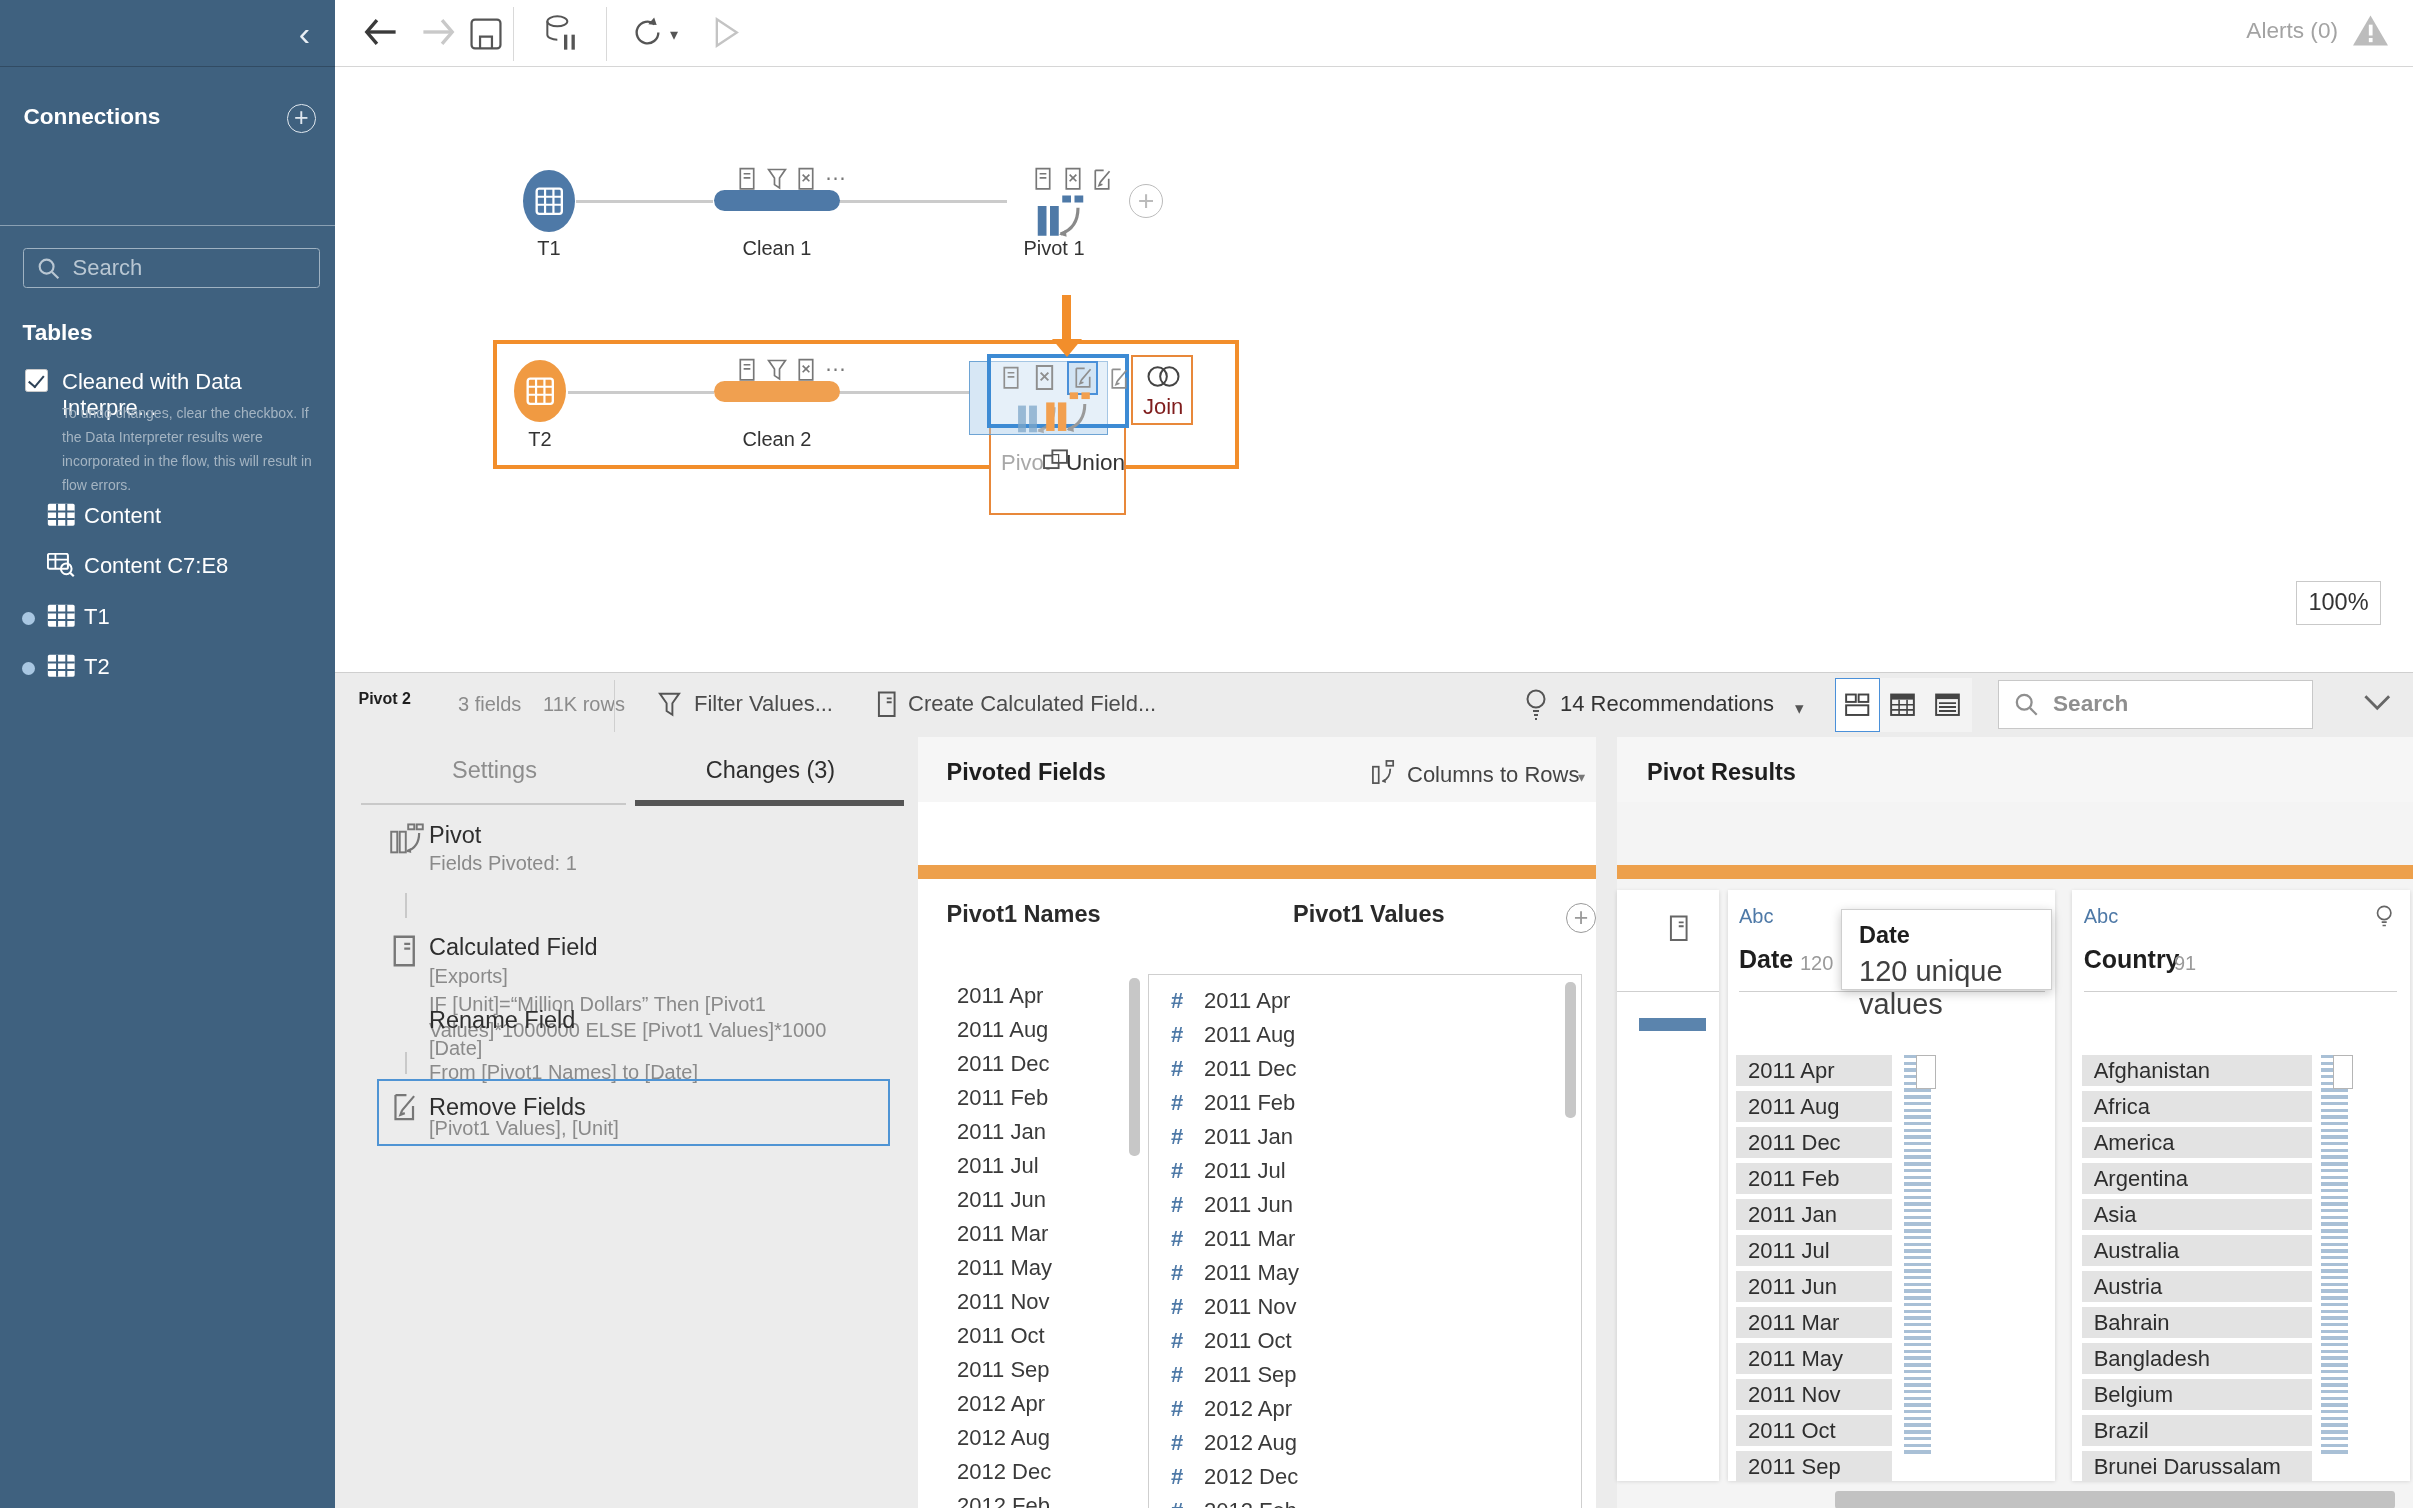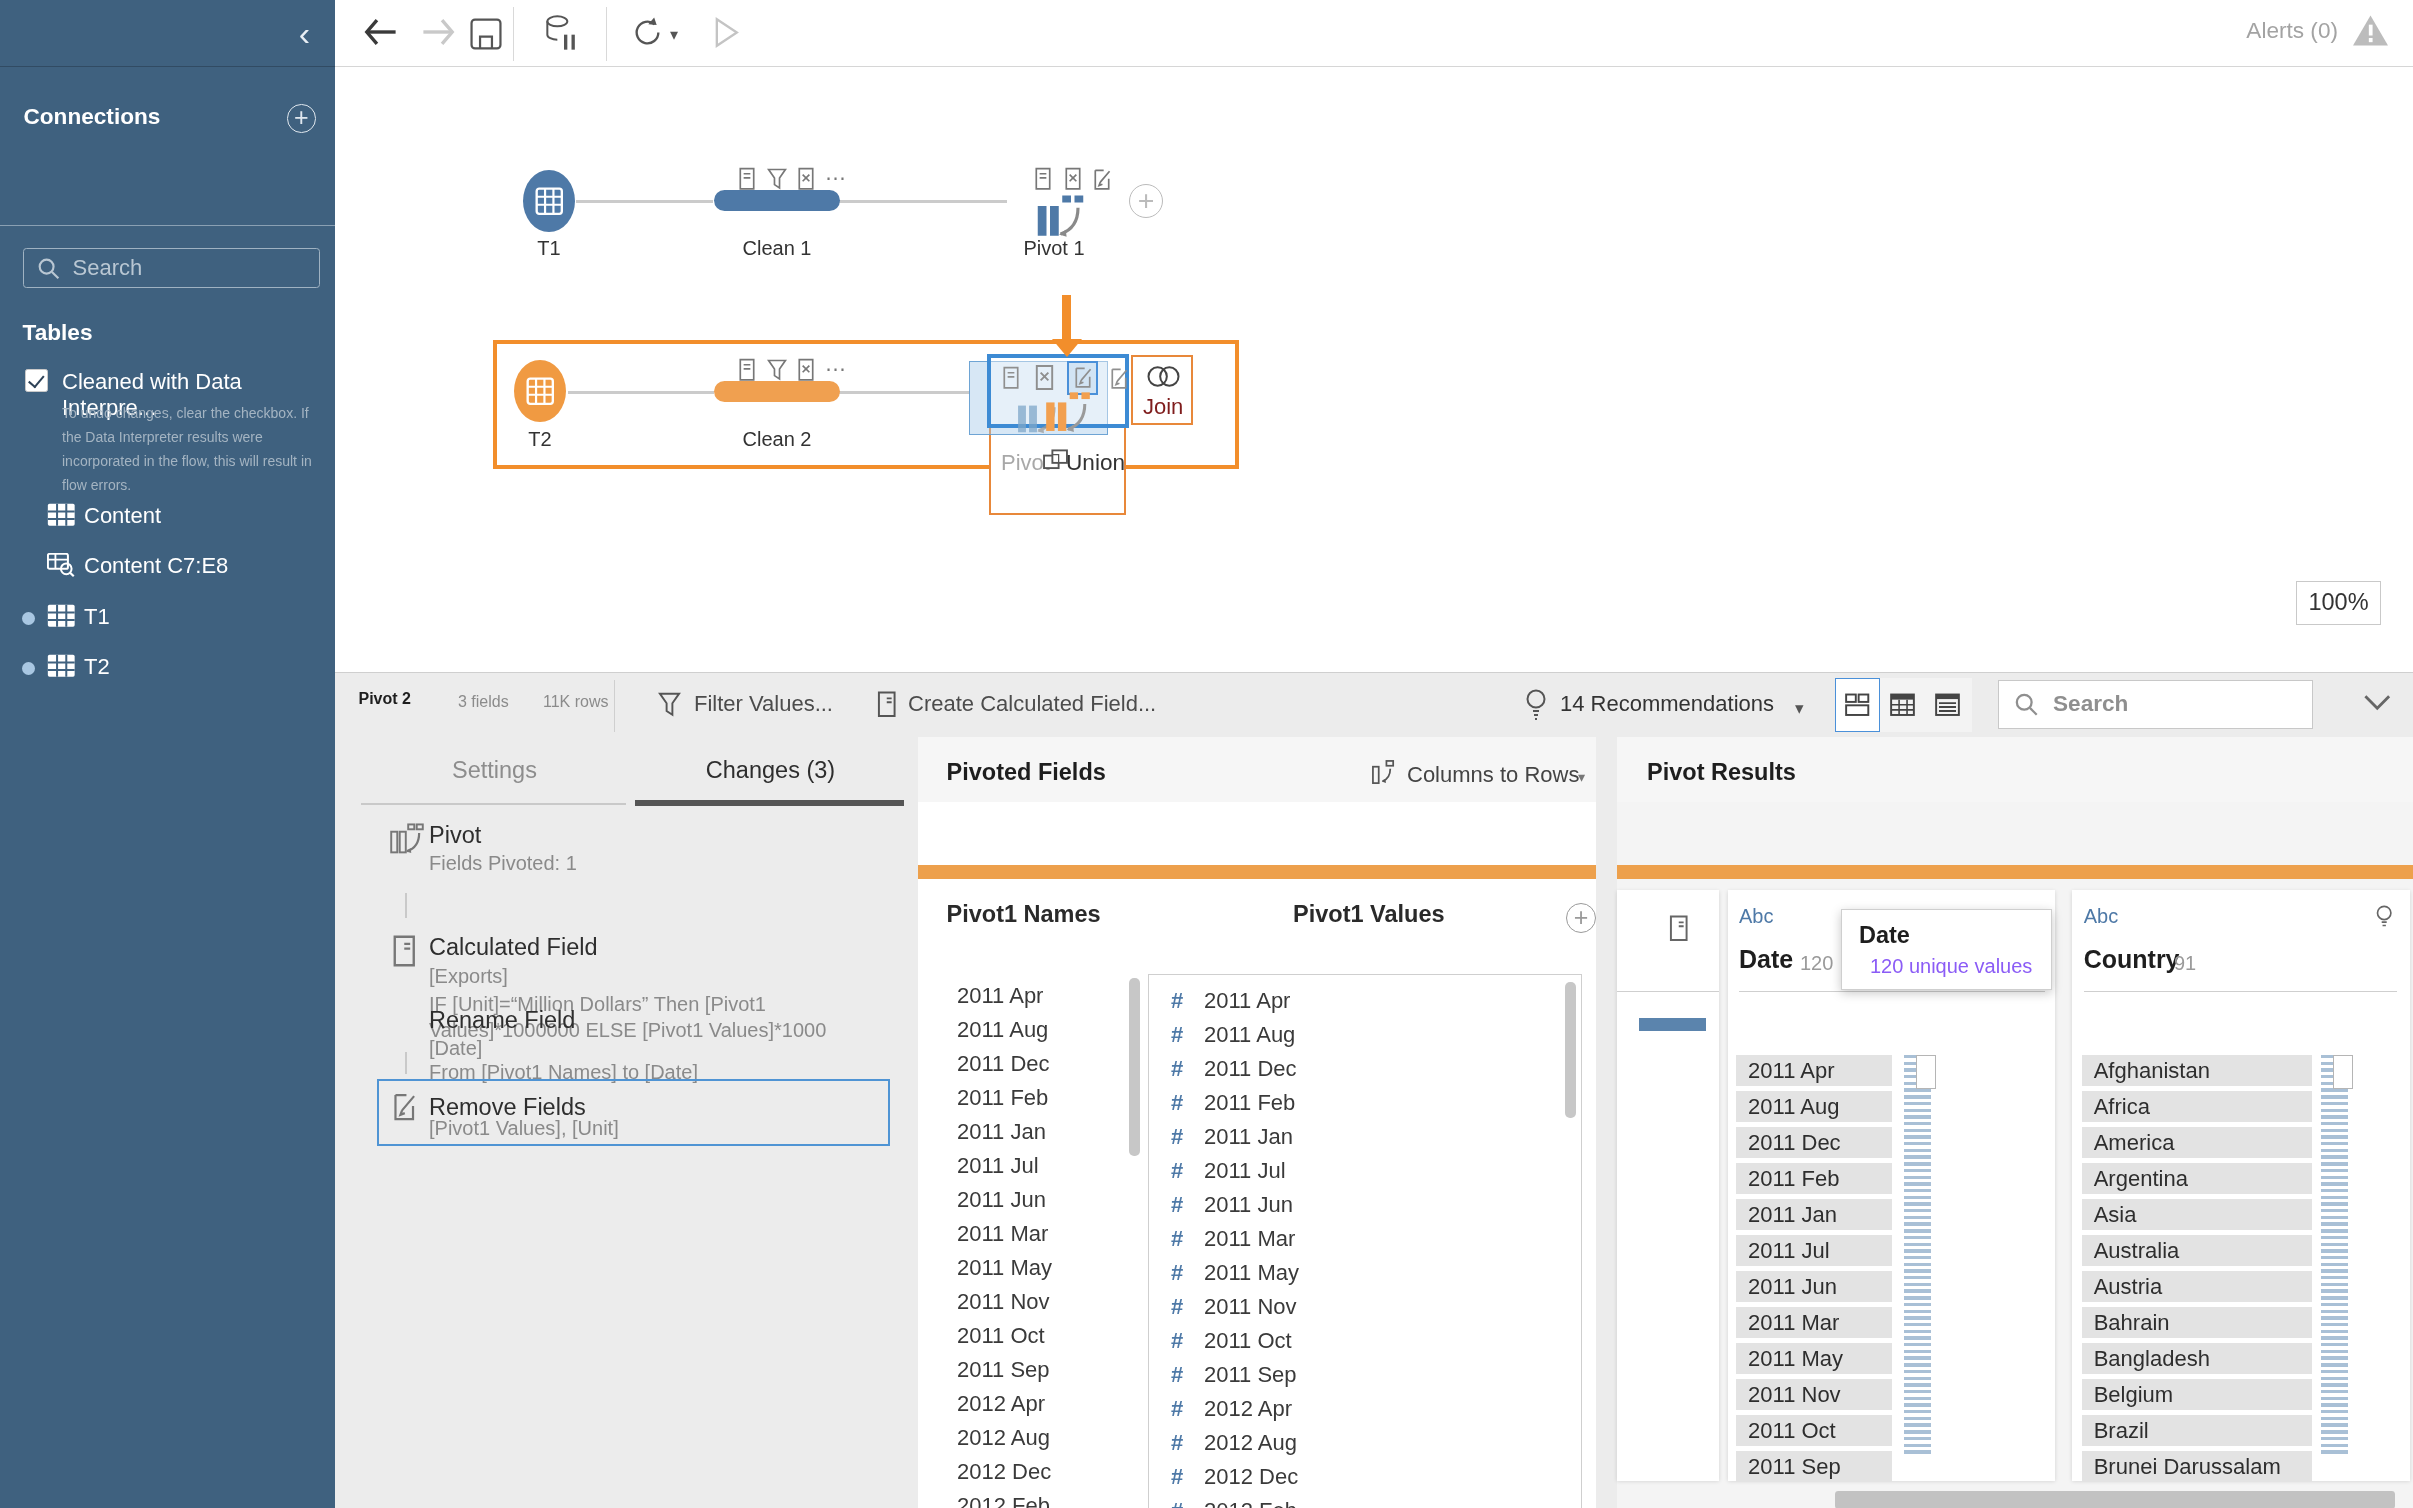--- a/index.html
+++ b/index.html
@@ -72,21 +72,21 @@
     background:rgba(255,255,255,.38); border:4.2px solid #3d8bd4; z-index:4; }
   .ov-icons { position:absolute; left:665px; top:293px; z-index:5; display:flex; gap:10px; align-items:center;}
   .ov-box { position:relative; border:2.5px solid #4a90d9; background:rgba(190,215,240,.5); padding:1.7px 2.5px; }
   .pv-ghost-blue { position:absolute; left:681px; top:325px; z-index:5; color:#7fa7c9; opacity:.75; }
   .pv-ghost-orange { position:absolute; left:708px; top:321px; z-index:5; color:#f2a050; }
 
   
   .bottom { position:absolute; left:335px; top:672px; width:2078px; height:836px;
     background:#ececec; border-top:0.8px solid #cfcfcf; }
   .bp-title { position:absolute; left:23.5px; top:17px; font-size:16px; font-weight:bold; color:#1e1e1e; }
-  .bp-meta { position:absolute; top:20px; font-size:16px; color:#8b8b8b; }
+  .bp-meta { position:absolute; top:20px; font-size:20px; color:#8b8b8b; }
   .bp-sep { position:absolute; left:279px; top:6.7px; width:0.8px; height:52px; background:#cfcfcf; }
   .bp-act { position:absolute; top:18.4px; font-size:22px; color:#4c4c4c; cursor:pointer; }
   .view-group { position:absolute; left:1500px; top:5px; width:137px; height:54px; background:#f3f3f3; display:flex; }
   .view-btn { width:45px; height:54px; display:flex; align-items:center; justify-content:center; cursor:pointer; }
   .view-btn.sel { background:#fff; border:1.7px solid #4a90d9; }
   .bp-search { position:absolute; left:1663px; top:6.7px; width:315px; height:49px; background:#fff;
     border:0.8px solid #c8c8c8; }
   .bp-search input { position:absolute; left:54px; top:3.4px; width:243px; height:39px; border:none; outline:none;
     font-size:22.6px; font-family:inherit; color:#333; font-weight:bold; }
   .bp-search input::placeholder { color:#8f8f8f; }
@@ -614,21 +614,21 @@
           <div>2011 Nov</div>
           <div>2011 Oct</div>
           <div>2011 Sep</div>
         </div>
       <div class="stripes" style="left:176px; top:165px; height:401px;"></div>
       <div class="stripe-sel" style="left:188px; top:165px;"></div>
     </div>
 
     <div class="tooltip">
       <div class="abs" style="left:17px; top:11.7px; font-size:23.5px; font-weight:bold; color:#1e1e1e;">Date</div>
-      <div class="abs" style="left:28px; top:45px; font-size:20px; color:#8b5cf6;">120 unique values</div>
+      <div class="abs" style="left:17px; top:45px; font-size:29px; color:#404040;">120 unique values</div>
     </div>
 
     <div class="card" style="left:455px; width:338px;">
       <span class="abc" style="left:11.7px; top:15px;">Abc</span>
       <span class="abs" style="left:303px; top:13.4px;">
         <svg width="18.4" height="30" viewBox="0 0 22 34">
             <circle cx="11" cy="11" r="8" fill="none" stroke="#666" stroke-width="2"></circle>
             <path d="M8 22 H14 M9 26 H13" stroke="#666" stroke-width="2"></path>
           </svg>
       </span>

